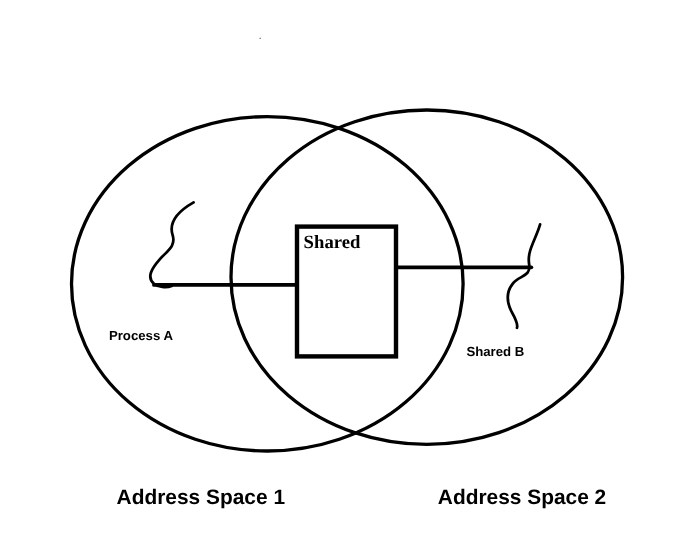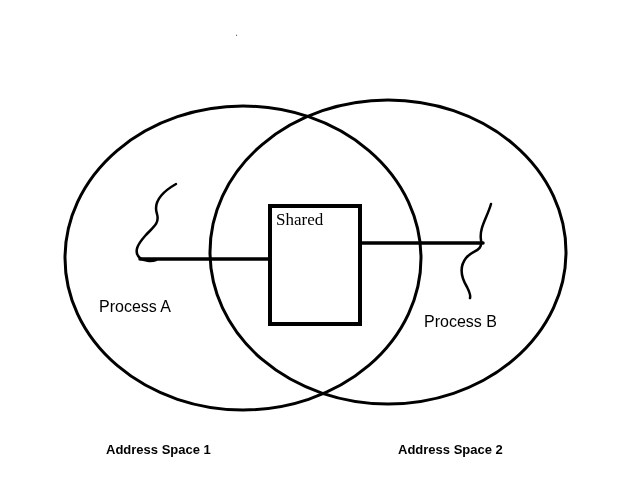--- a/index.html
+++ b/index.html
@@ -19,37 +19,37 @@
     position: absolute;
     left: 0;
     top: 0;
   }
   .label {
     position: absolute;
     color: #000000;
     white-space: nowrap;
   }
   .process-label {
-    font-size: 16px;
-    font-weight: normal;
+    font-size: 12px;
+    font-weight: bold;
   }
   .process-a { left: 99px; top: 298px; }
   .process-b { left: 424px; top: 313px; }
   .space-label {
-    font-size: 13px;
+    font-size: 19px;
     font-weight: bold;
   }
   .space-1 { left: 106px; top: 442px; }
   .space-2 { left: 374px; top: 442px; margin-left: 24px; }
   .shared-memory-label {
     left: 276px;
     top: 209px;
     width: 82px;
     font-family: "Liberation Serif", serif;
-    font-weight: normal;
+    font-weight: bold;
     font-size: 17px;
     line-height: 21px;
   }
   .stray-mark {
     left: 235px;
     top: 26px;
     font-size: 11px;
     color: #666666;
   }
 </style>
@@ -71,21 +71,21 @@
 
     <rect x="270" y="206" width="90" height="118" fill="#ffffff" stroke-width="4" stroke="#000000"></rect>
   </svg>
 
   <div class="label shared-memory-label">
     <div>Shared</div>
   </div>
 
   <div class="label process-label process-a">Process A</div>
 
-  <div class="label process-label process-b">Process B</div>
+  <div class="label process-label process-b">Shared B</div>
 
   <div class="label space-label space-1">Address Space 1</div>
 
   <div class="label space-label space-2">Address Space 2</div>
 
   <div class="label stray-mark">.</div>
 
 </div>
 
 </body></html>

